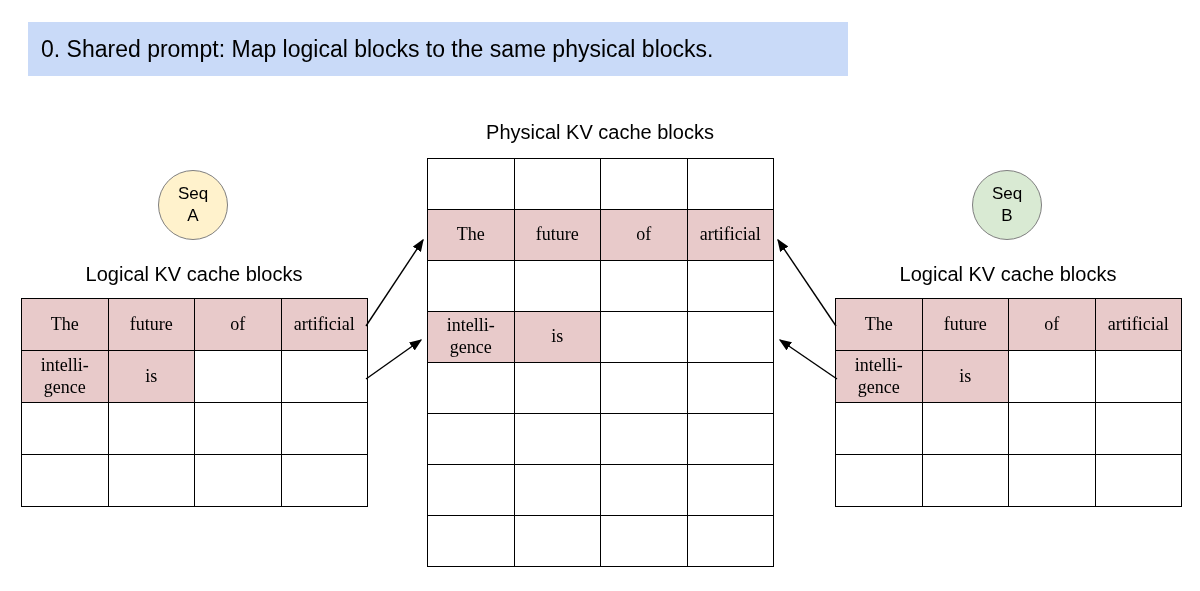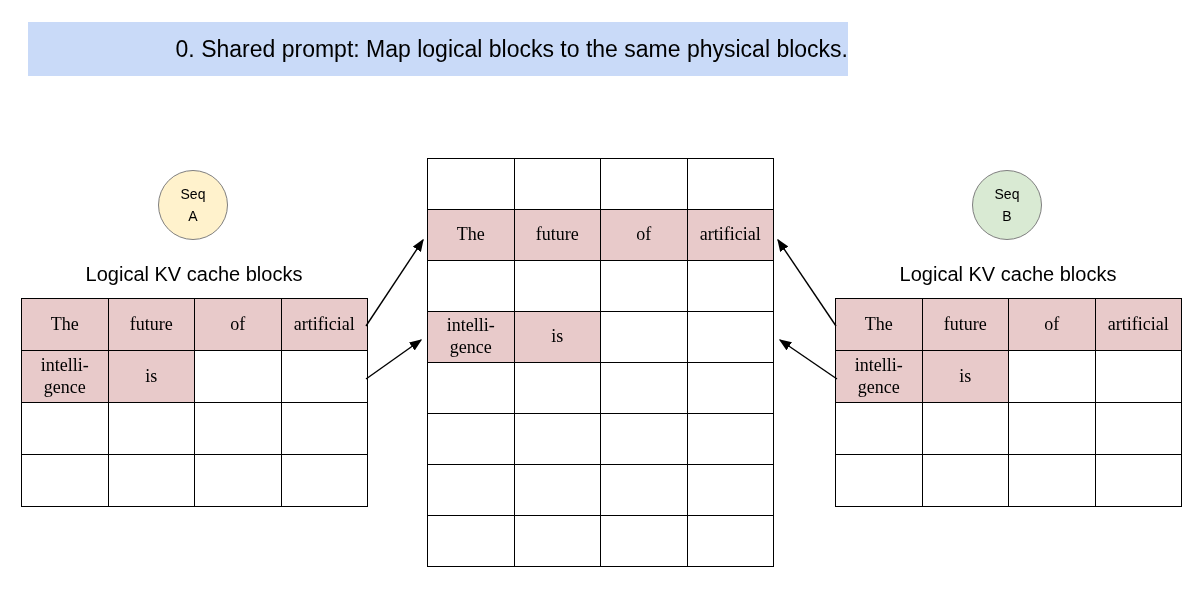--- a/index.html
+++ b/index.html
@@ -17,21 +17,20 @@
     left: 28px;
     top: 22px;
     width: 820px;
     height: 54px;
     background: var(--banner-bg);
     display: flex;
     align-items: center;
     padding-left: 13px;
     box-sizing: border-box;
     font-size: 23px;
-    justify-content: flex-end;
   }
   .block-title {
     position: absolute;
     text-align: center;
     font-size: 20px;
     white-space: nowrap;
   }
   #physical-title { left: 427px; top: 121px; width: 346px; }
   #left-title     { left: 21px;  top: 263px; width: 346px; }
   #right-title    { left: 835px; top: 263px; width: 346px; }
@@ -75,21 +74,21 @@
   .seq-circle {
     position: absolute;
     width: 70px;
     height: 70px;
     border-radius: 50%;
     border: 1.5px solid var(--circle-border);
     display: flex;
     flex-direction: column;
     align-items: center;
     justify-content: center;
-    font-size: 14px;
+    font-size: 17px;
     line-height: 22px;
     box-sizing: border-box;
     text-align: center;
   }
   #seq-a { left: 158px; top: 170px; background: var(--seq-a-bg); }
   #seq-b { left: 972px; top: 170px; background: var(--seq-b-bg); }
 
   svg.arrows {
     position: absolute;
     left: 0; top: 0;
@@ -99,20 +98,21 @@
 </style>
 </head>
 <body>
 
 <div class="canvas">
 
   <div class="banner">
     <span>0. Shared prompt: Map logical blocks to the same physical blocks.</span>
   </div>
 
+  <div class="block-title" id="physical-title">Physical KV cache blocks</div>
   <div class="kv-table" id="physical-table">
       <div class="cell"></div>
       <div class="cell"></div>
       <div class="cell"></div>
       <div class="cell"></div>
       <div class="cell hl">The</div>
       <div class="cell hl">future</div>
       <div class="cell hl">of</div>
       <div class="cell hl">artificial</div>
       <div class="cell"></div>

